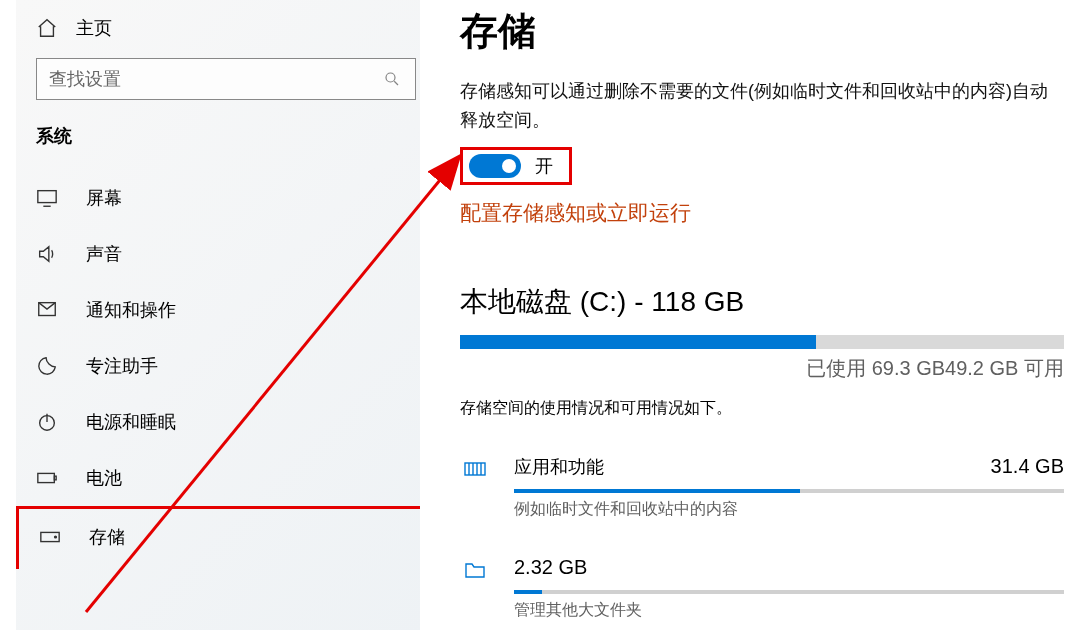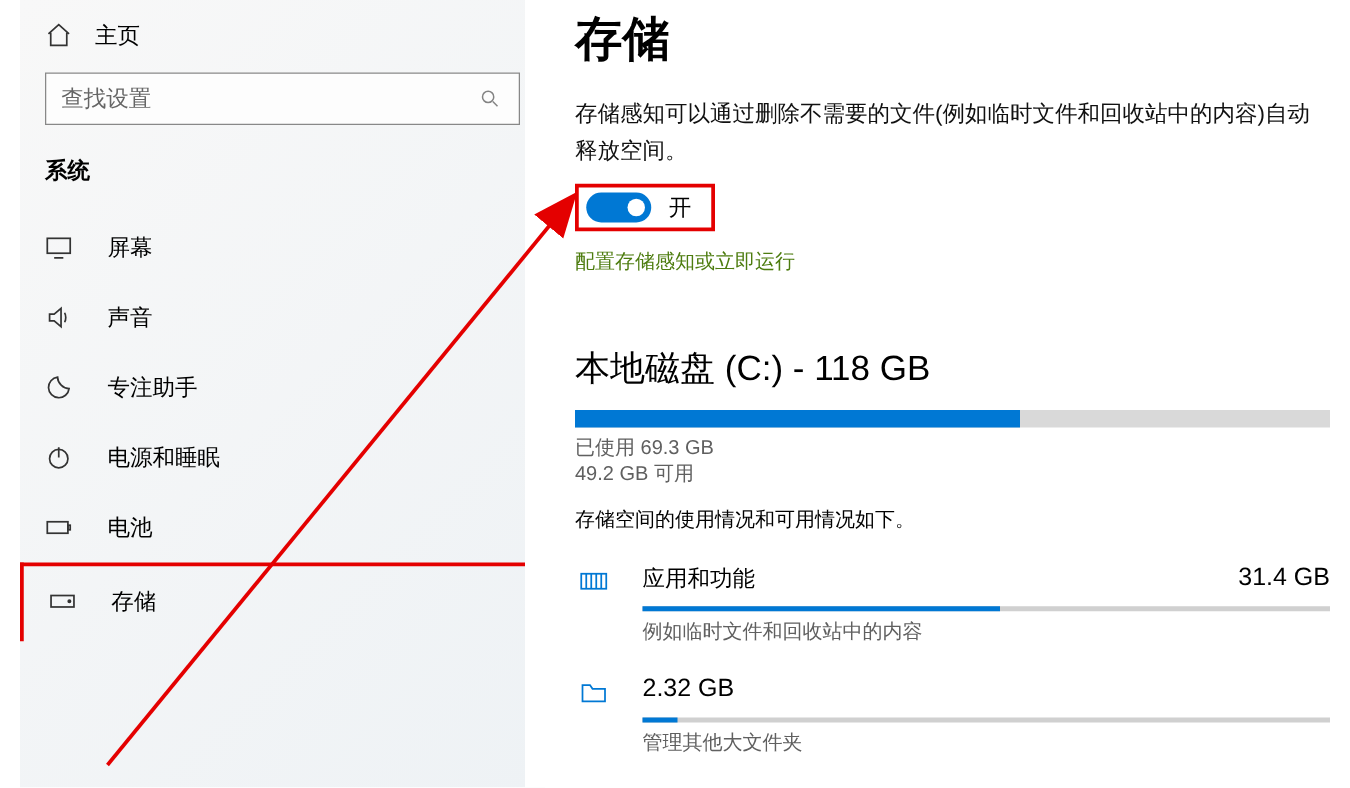--- a/index.html
+++ b/index.html
@@ -102,49 +102,49 @@
   }
   .toggle .knob {
     position: absolute;
     width: 14px; height: 14px;
     background: #fff; border-radius: 50%;
     top: 5px; right: 5px;
   }
   .toggle-label { font-size: 18px; }
   .link {
     display: block;
-    color: #4d7c0f;
-    font-size: 16px;
+    color: #c2410c;
+    font-size: 21px;
     margin-top: 14px;
     cursor: pointer;
   }
 
   .disk-title {
     font-size: 28px;
     font-weight: 400;
     margin-top: 56px;
     margin-bottom: 14px;
   }
   .disk-bar {
     width: 100%; height: 14px;
     background: #d9d9d9;
     display: flex;
   }
   .disk-bar .used { height: 100%; background: #0078d4; width: 59%; }
   .disk-stats {
     display: flex; justify-content: flex-end;
-    margin-top: 6px; font-size: 16px; color: #606060; flex-direction: column;
+    margin-top: 6px; font-size: 20px; color: #606060;
   }
   .usage-note { margin-top: 16px; font-size: 16px; }
 
   .cat-row {
     display: grid;
     grid-template-columns: 52px 1fr auto;
     align-items: start;
-    margin-top: 24px;
+    margin-top: 36px;
     column-gap: 2px;
   }
   .cat-row .icon { width: 30px; height: 24px; margin-top: 2px; color:#0078d4; }
   .cat-row .name { font-size: 18px; }
   .cat-row .size { font-size: 20px; }
   .cat-row .bar {
     grid-column: 2 / span 2;
     height: 4px; background: #d0d0d0; margin-top: 8px; width: 100%;
     position: relative;
   }
@@ -189,20 +189,27 @@
         <line x1="8" y1="21" x2="16" y2="21"></line>
       </svg>
     <span>屏幕</span>
   </div>
   <div class="nav-item">
     <svg class="icon" viewBox="0 0 24 24" fill="none" stroke="#333" stroke-width="1.5">
         <path d="M4 9v6h4l6 5V4l-6 5H4z"></path>
         <path d="M17 8c1.5 1.5 1.5 6.5 0 8"></path>
       </svg>
     <span>声音</span>
+  </div>
+  <div class="nav-item">
+    <svg class="icon" viewBox="0 0 24 24" fill="none" stroke="#333" stroke-width="1.5">
+        <rect x="3" y="4" width="18" height="14"></rect>
+        <path d="M3 4l9 7 9-7"></path>
+      </svg>
+    <span>通知和操作</span>
   </div>
   <div class="nav-item">
     <svg class="icon" viewBox="0 0 24 24" fill="none" stroke="#333" stroke-width="1.5">
         <path d="M21 13A9 9 0 1 1 11 3c0 5 5 10 10 10z"></path>
       </svg>
     <span>专注助手</span>
   </div>
   <div class="nav-item">
     <svg class="icon" viewBox="0 0 24 24" fill="none" stroke="#333" stroke-width="1.5">
         <circle cx="12" cy="13" r="8"></circle>

